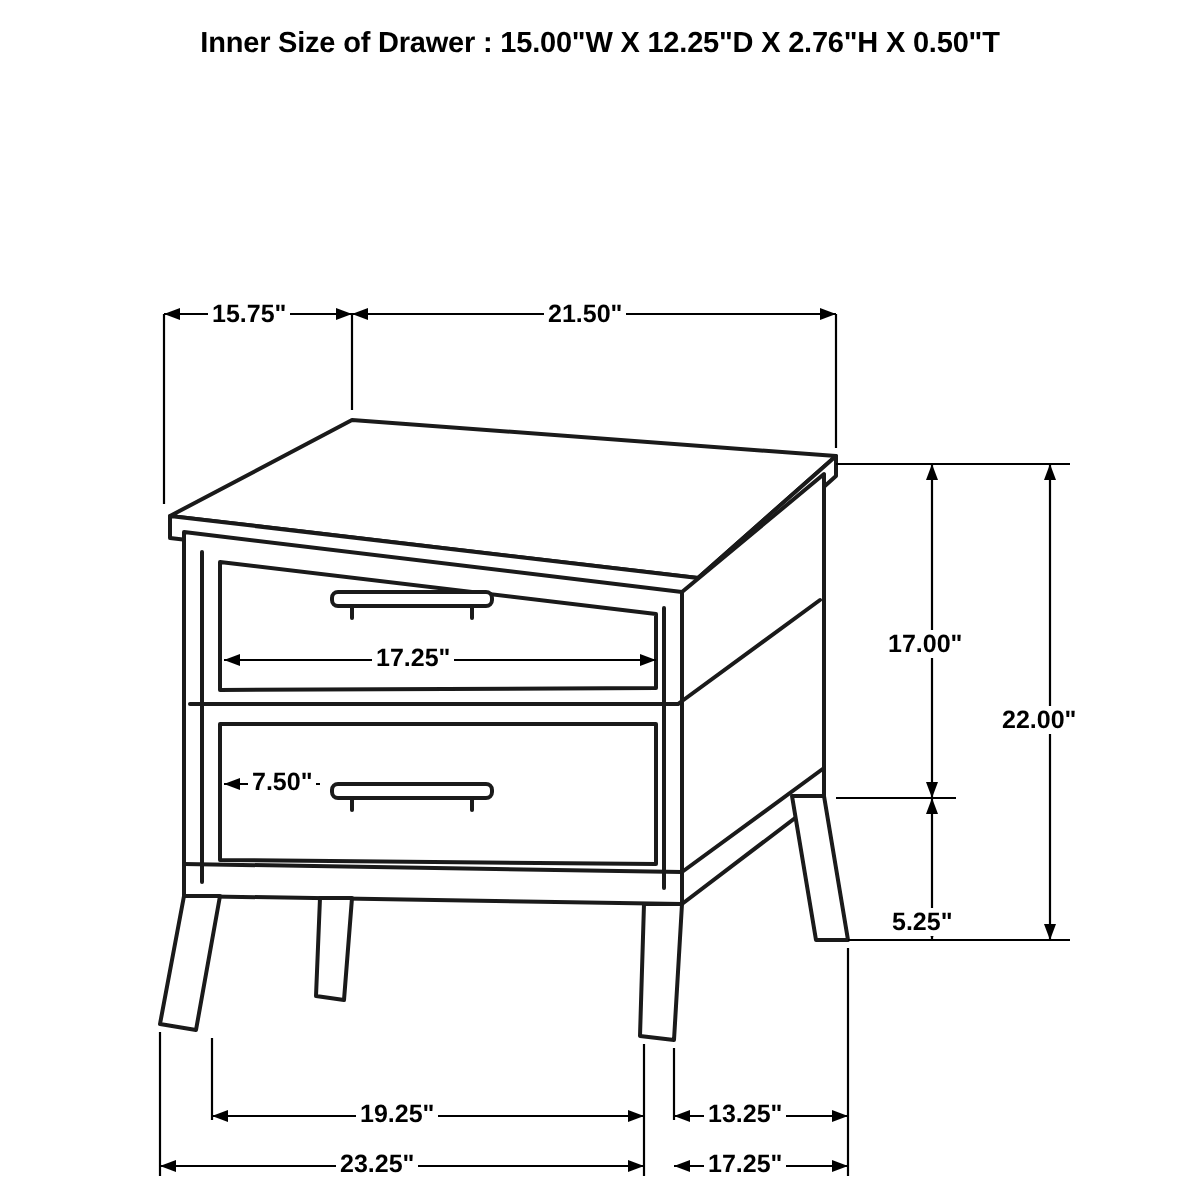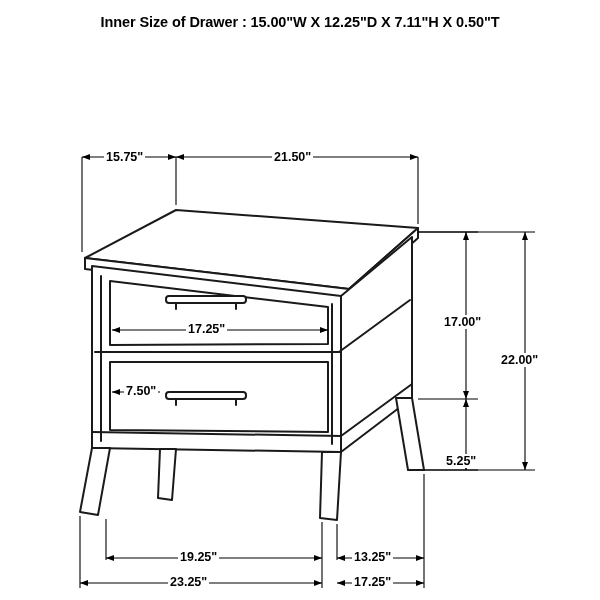--- a/index.html
+++ b/index.html
@@ -45,21 +45,21 @@
     padding: 0 2px;
     white-space: nowrap;
     line-height: 14px;
   }
 </style>
 </head>
 <body>
 
 <div id="page">
 
-  <div id="title">Inner Size of Drawer : 15.00"W X 12.25"D X 7.11"H X 0.50"T</div>
+  <div id="title">Inner Size of Drawer : 15.00"W X 12.25"D X 2.76"H X 0.50"T</div>
 
   <svg id="diagram" viewBox="0 0 600 600">
     <g fill="none" stroke="#1a1a1a" stroke-width="2" stroke-linejoin="round" stroke-linecap="round">
 
       <polygon points="85,258 176,210 418,228 349,289" fill="#ffffff"></polygon>
 
       <polygon points="85,258 349,289 349,300 85,269" fill="#ffffff"></polygon>
       <polygon points="349,289 418,228 418,238 349,300" fill="#ffffff"></polygon>
 
       <polygon points="92,266 341,296 341,452 92,448" fill="#ffffff"></polygon>

